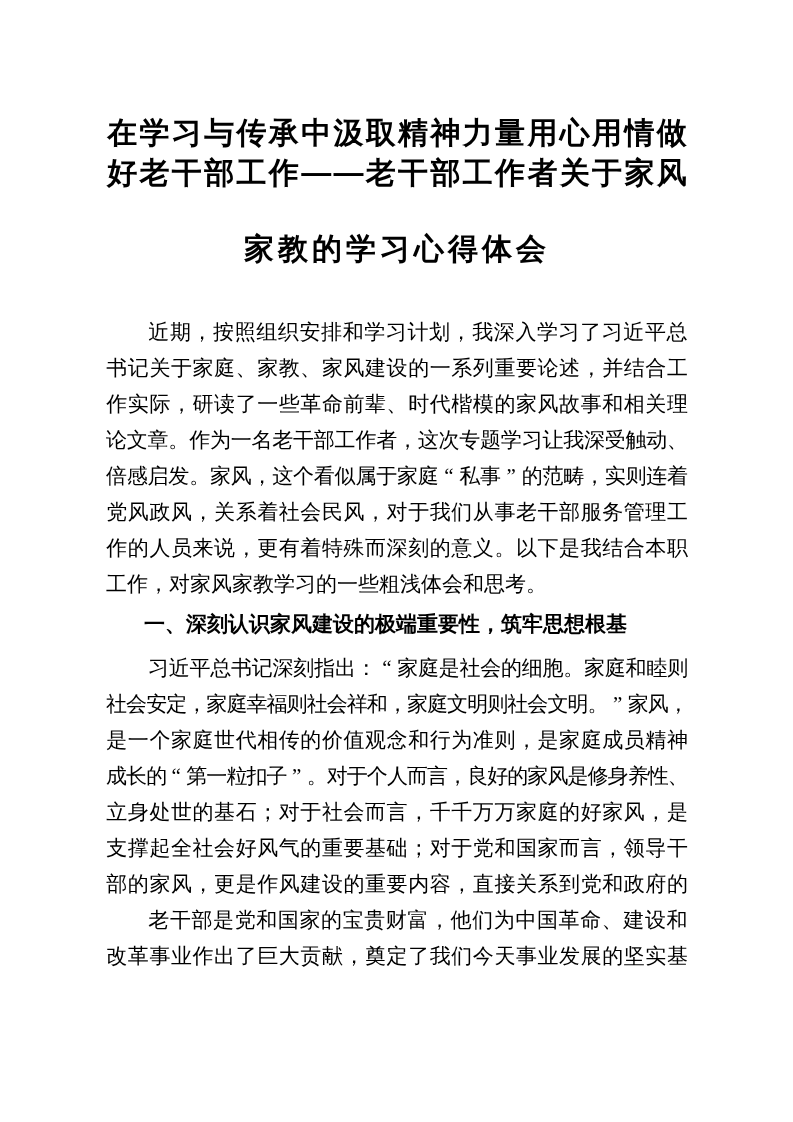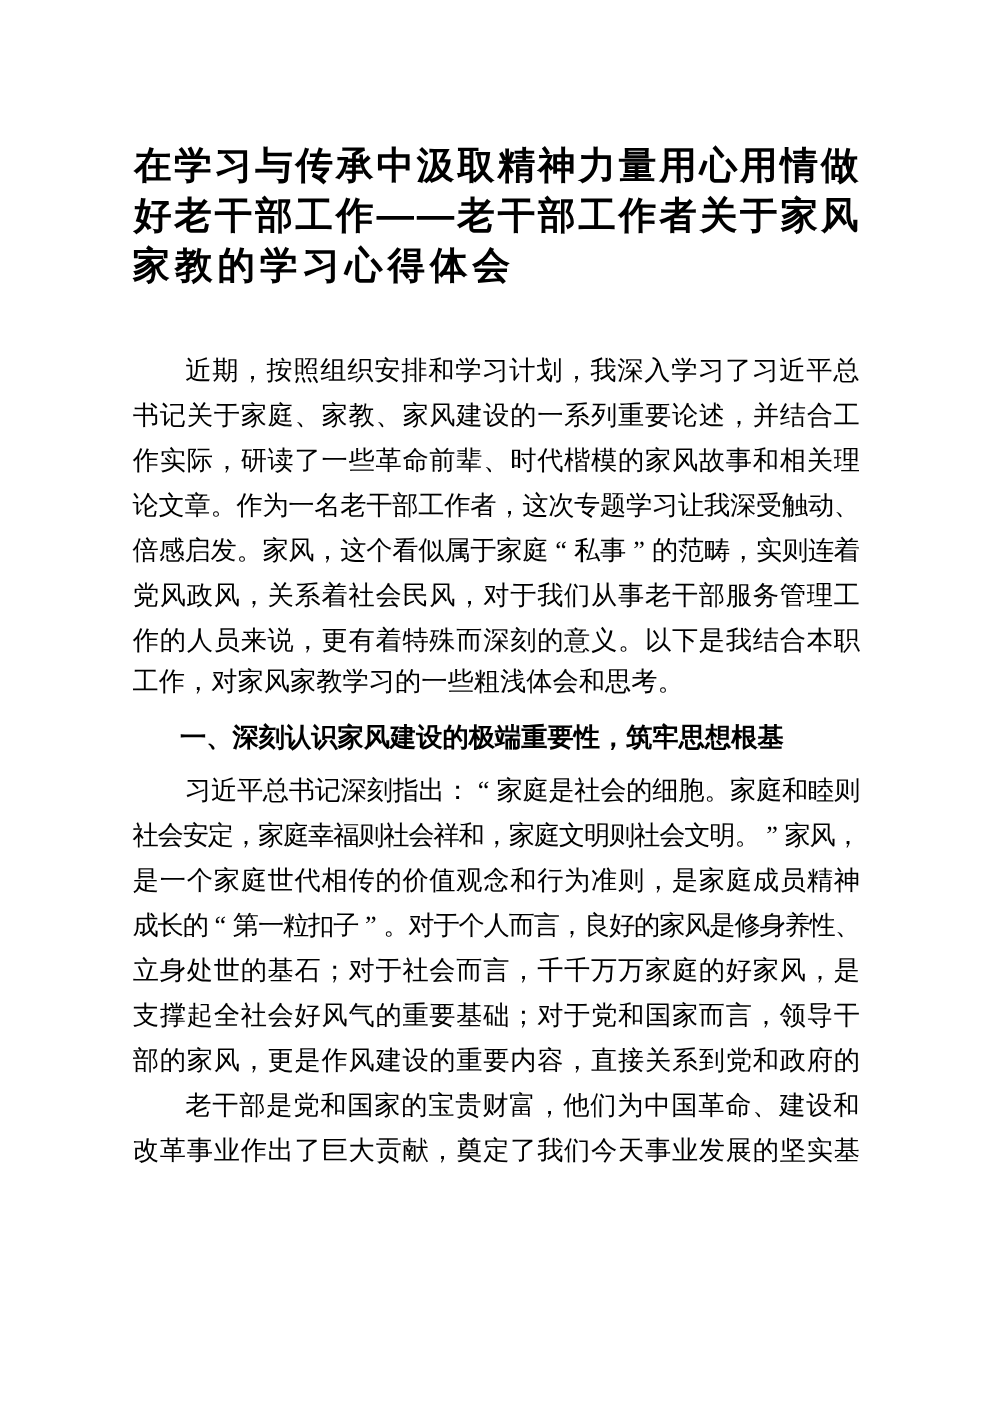--- a/index.html
+++ b/index.html
@@ -24,49 +24,51 @@
     margin: 0;
     padding: 0;
     font-family: "Liberation Sans", sans-serif;
     font-weight: 700;
     font-size: 30px;
     line-height: 40px;
     color: #000000;
   }
   .title-line { height: 40px; }
   .title-line.center {
+    text-align: center;
     letter-spacing: 4px;
+    margin-top: 36px;
   }
   
   .sections {
     margin-top: 45px;
     font-family: "Liberation Serif", serif;
     font-size: 21px;
     line-height: 36px;
   }
   .paragraph { margin: 0; }
   .line { height: 36px; }
   .line.indent { padding-left: 42px; }
   .heading {
     margin: 6px 0;
     padding-left: 38px;
-    font-family: Liberation Serif, serif;
+    font-family: Liberation Mono, monospace;
     font-weight: 700;
     font-size: 21px;
     line-height: 36px;
   }
   
   .cjk { display: flex; }
   .cjk .ch {
     flex: 1 1 0;
     min-width: 0;
     text-align: center;
     white-space: pre;
   }
-  .plain { text-align: left; font-family: Liberation Mono, monospace; }
+  .plain { text-align: left; }
 </style>
 </head>
 <body>
 
 <div class="page">
   <div class="content">
     <h1 class="doc-title">
         <div class="title-line cjk">
           <span class="ch">在</span>
           <span class="ch">学</span>

